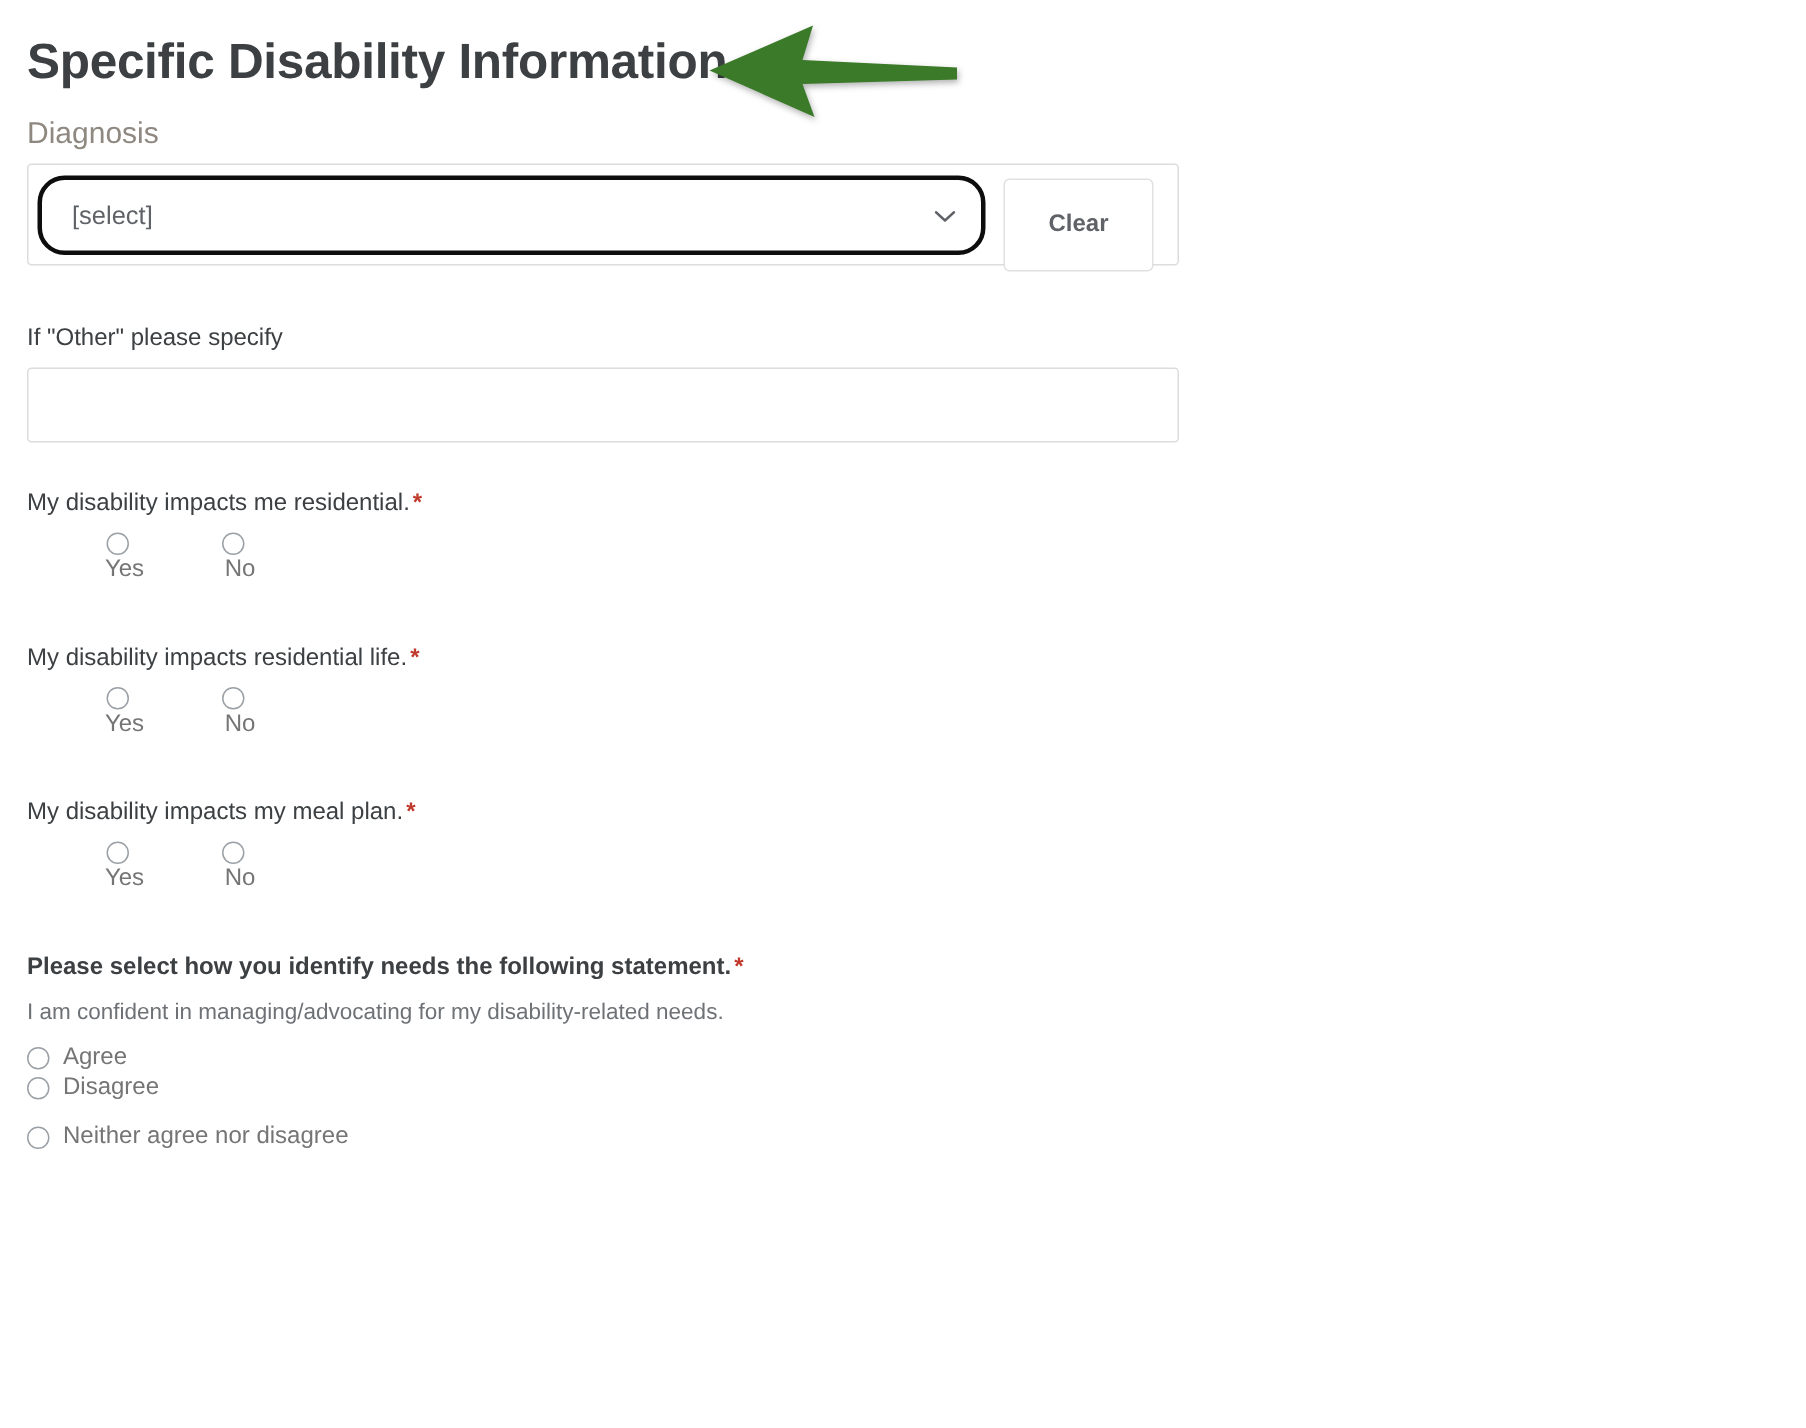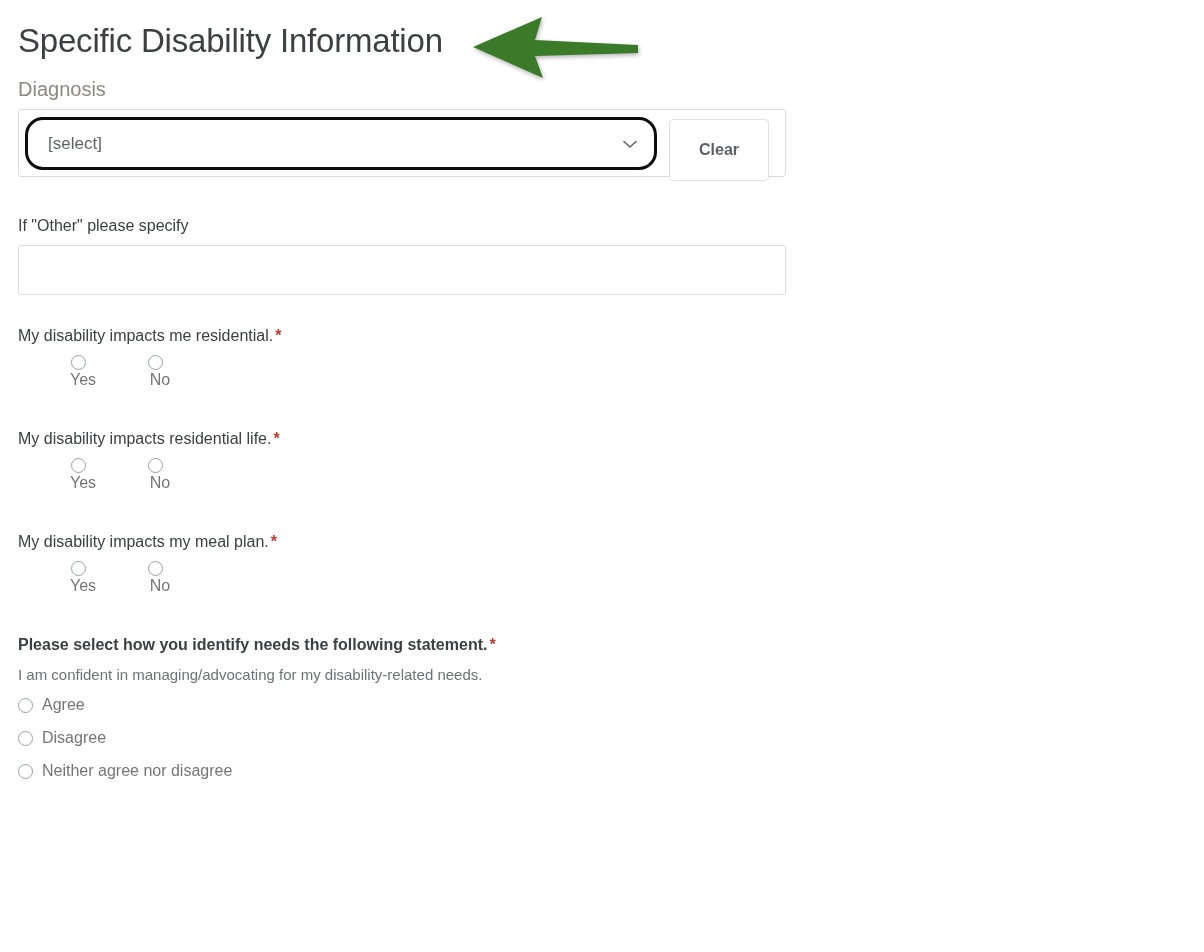--- a/index.html
+++ b/index.html
@@ -27,21 +27,21 @@
   
   .heading-row {
     position: relative;
     height: 78px;
   }
   .page-title {
     position: absolute;
     left: 18px;
     top: 20px;
     font-size: 33px;
-    font-weight: 400;
+    font-weight: 700;
     letter-spacing: -0.2px;
     color: #3c4043;
     line-height: 42px;
     white-space: nowrap;
   }
   .arrow-wrap {
     position: absolute;
     left: 466px;
     top: 14px;
     width: 176px;
@@ -274,26 +274,26 @@
   </div>
 
   <div class="blk-gap-lg"></div>
 
   <div class="q-label bold">
     <span>Please select how you identify needs the following statement.</span><span class="req-star">*</span>
   </div>
   <div class="sub-statement">I am confident in managing/advocating for my disability-related needs.</div>
 
   <div style="margin-left:18px">
+    <label class="radio-opt" style="">
+      <span class="radio-circle"></span>
+      <span class="radio-text">Agree</span>
+    </label>
     <label class="radio-opt" style="margin-bottom:13px">
       <span class="radio-circle"></span>
-      <span class="radio-text">Agree</span>
-    </label>
-    <label class="radio-opt" style="margin-bottom:13px">
-      <span class="radio-circle"></span>
       <span class="radio-text">Disagree</span>
     </label>
     <label class="radio-opt">
       <span class="radio-circle"></span>
       <span class="radio-text">Neither agree nor disagree</span>
     </label>
   </div>
 
 </div>
 

